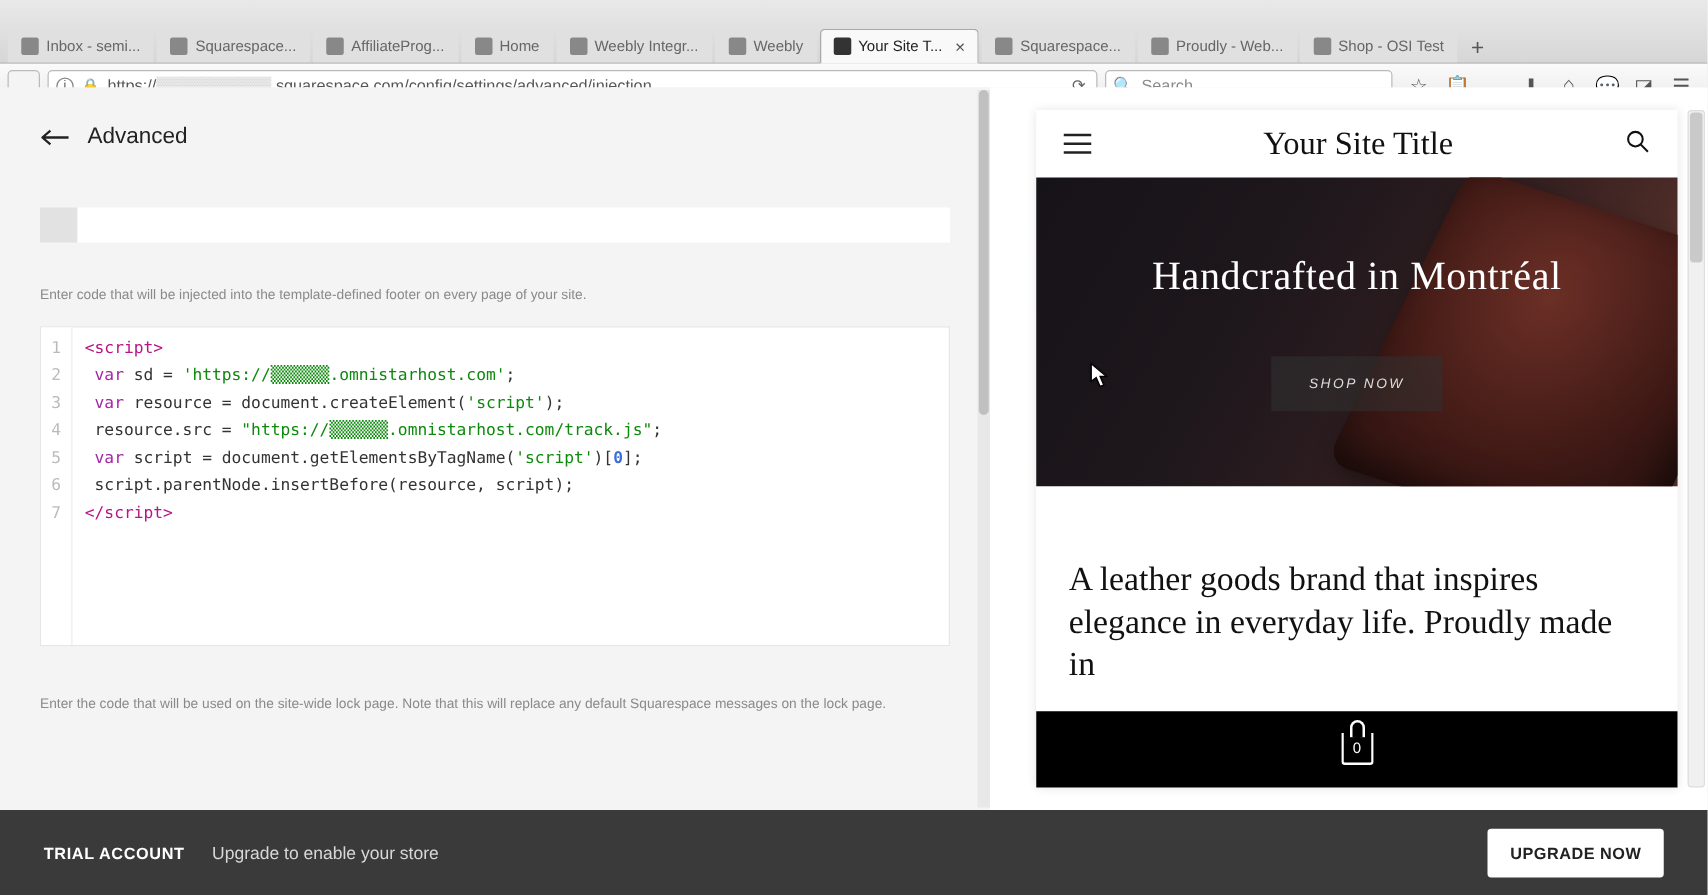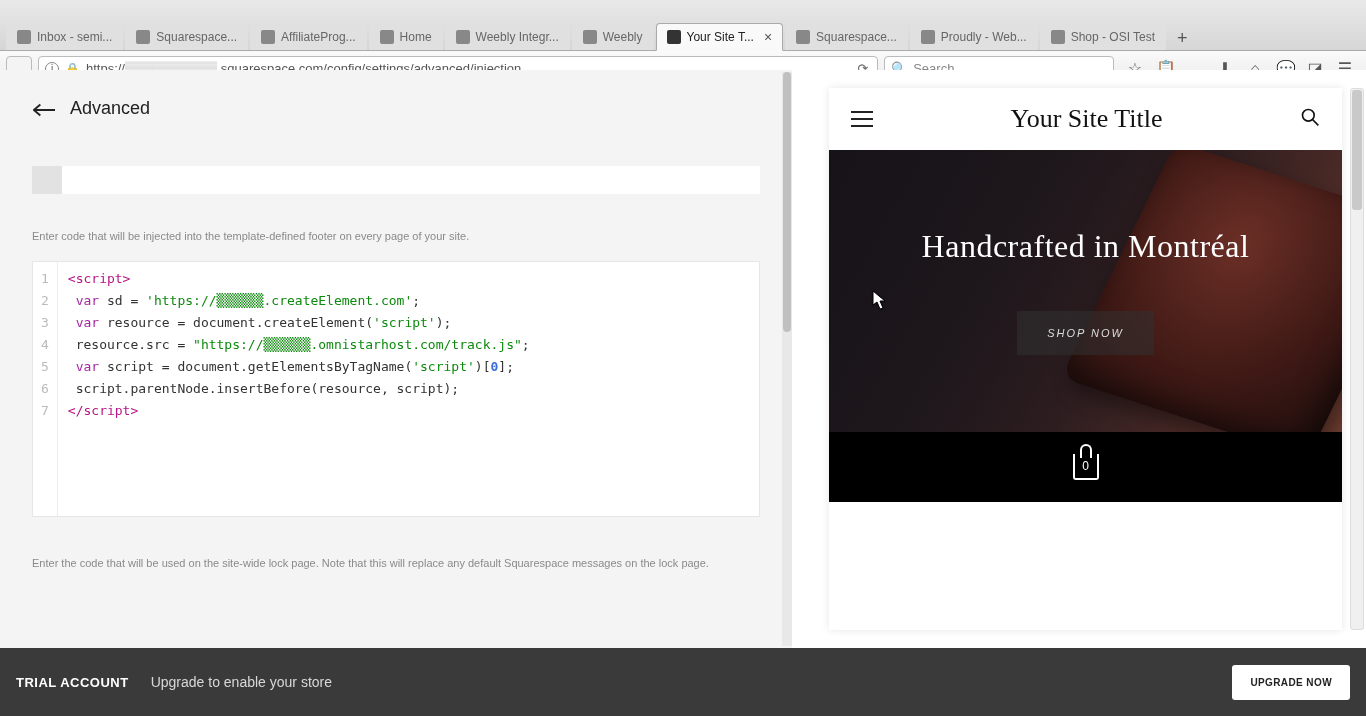--- a/index.html
+++ b/index.html
@@ -55,24 +55,24 @@
   .prev-search svg { width:20px; height:20px; stroke:#111; fill:none; stroke-width:2; }
   .hero { height:282px; background: linear-gradient(120deg,#161318 0%, #1e171c 35%, #2b1c1f 55%, #4a2a26 78%, #6e3d31 100%); position:relative; display:flex; flex-direction:column; align-items:center; justify-content:center; color:#fff; overflow:hidden; }
   .hero::after { content:""; position:absolute; right:-30px; top:20px; width:260px; height:260px; background: radial-gradient(ellipse at 40% 30%, #6b2f26 0%, #3f1915 55%, #1e0f0d 100%); transform: rotate(18deg) skewX(-8deg); border-radius:18px; box-shadow: inset -10px -10px 30px rgba(0,0,0,0.5), 8px 8px 20px rgba(0,0,0,0.4); }
   .hero h2 { font-family:"Didot","Bodoni MT","Times New Roman",serif; font-size:32px; font-weight:400; letter-spacing:0.5px; z-index:1; margin-bottom:46px; }
   .shop-btn { z-index:1; background:rgba(50,50,50,0.55); color:#ddd; font-size:11px; letter-spacing:2px; padding:16px 30px;font-style:italic; }
   .prev-body { padding: 58px 26px 20px 26px; font-family:"Didot","Bodoni MT","Times New Roman",serif; font-size:27px; line-height:1.25; color:#111; }
   .prev-cart { height:70px; background:#000; display:flex; align-items:center; justify-content:center; color:#fff; }
   .bag { position:relative; width:26px; height:26px; border:2px solid #fff; border-top:none; border-radius:0 0 3px 3px; display:flex; align-items:center; justify-content:center; font-size:12px; font-family:Arial,sans-serif; }
   .bag::before { content:""; position:absolute; top:-10px; left:5px; right:5px; height:12px; border:2px solid #fff; border-bottom:none; border-radius:10px 10px 0 0; }
   
-  .bottombar { position:absolute; left:0; right:0; bottom:0; height:68px; background:#3a3a3a; color:#fff; display:flex; align-items:center; padding:0 16px; }
+  .bottombar { position:absolute; left:0; right:0; bottom:0; height:68px; background:#3a3a3a; color:#fff; display:flex; align-items:center; padding:0 35px; }
   .trial-label { font-size:13px; font-weight:700; letter-spacing:0.5px; margin-right:22px; }
   .trial-desc { font-size:14px; color:#d8d8d8; flex:1; }
-  .upgrade-btn { background:#fff; color:#222; font-size:10px; font-weight:600; letter-spacing:0.4px; padding:12px 18px; border-radius:3px; }
+  .upgrade-btn { background:#fff; color:#222; font-size:13px; font-weight:600; letter-spacing:0.4px; padding:12px 18px; border-radius:3px; }
   
   .cursor { position:absolute; left:872px; top:290px; width:14px; height:20px; z-index:50; pointer-events:none; }
   .cursor svg { filter: drop-shadow(0 0 1px rgba(0,0,0,0.6)); }
 </style>
 </head>
 <body>
 
 <div class="tabstrip">
   <div class="tab">
       <span class="favicon"></span>
@@ -168,21 +168,21 @@
         <div class="gutter">
           <div>1</div>
             <div>2</div>
             <div>3</div>
             <div>4</div>
             <div>5</div>
             <div>6</div>
             <div>7</div>
         </div>
         <div class="codearea"><span class="tok-tag">&lt;script&gt;</span>
- <span class="tok-kw">var</span><span> sd = </span><span class="tok-str">'https://▒▒▒▒▒▒.createElement.com'</span><span>;</span>
+ <span class="tok-kw">var</span><span> sd = </span><span class="tok-str">'https://▒▒▒▒▒▒.omnistarhost.com'</span><span>;</span>
  <span class="tok-kw">var</span><span> resource = document.createElement(</span><span class="tok-str">'script'</span><span>);</span>
 <span> resource.src = </span><span class="tok-str">"https://▒▒▒▒▒▒.omnistarhost.com/track.js"</span><span>;</span>
  <span class="tok-kw">var</span><span> script = document.getElementsByTagName(</span><span class="tok-str">'script'</span><span>)[</span><span class="tok-num">0</span><span>];</span>
 <span> script.parentNode.insertBefore(resource, script);</span>
 <span class="tok-tag"><span>&lt;/scr</span><span>ipt&gt;</span></span>
 
 
 
 
 </div>
@@ -206,20 +206,21 @@
         <div class="prev-title">Your Site Title</div>
         <div class="prev-search"><svg viewBox="0 0 24 24">
               <circle cx="10" cy="10" r="7"></circle>
               <line x1="15" y1="15" x2="22" y2="22"></line>
             </svg></div>
       </div>
       <div class="hero">
         <h2>Handcrafted in Montréal</h2>
         <div class="shop-btn">SHOP NOW</div>
       </div>
+      <div class="prev-body">A leather goods brand that inspires elegance in everyday life. Proudly made in</div>
       <div class="prev-cart">
         <div class="bag">
             <span>0</span>
           </div>
       </div>
     </div>
     <div class="prev-scroll">
         <div class="thumb"></div>
       </div>
   </div>

